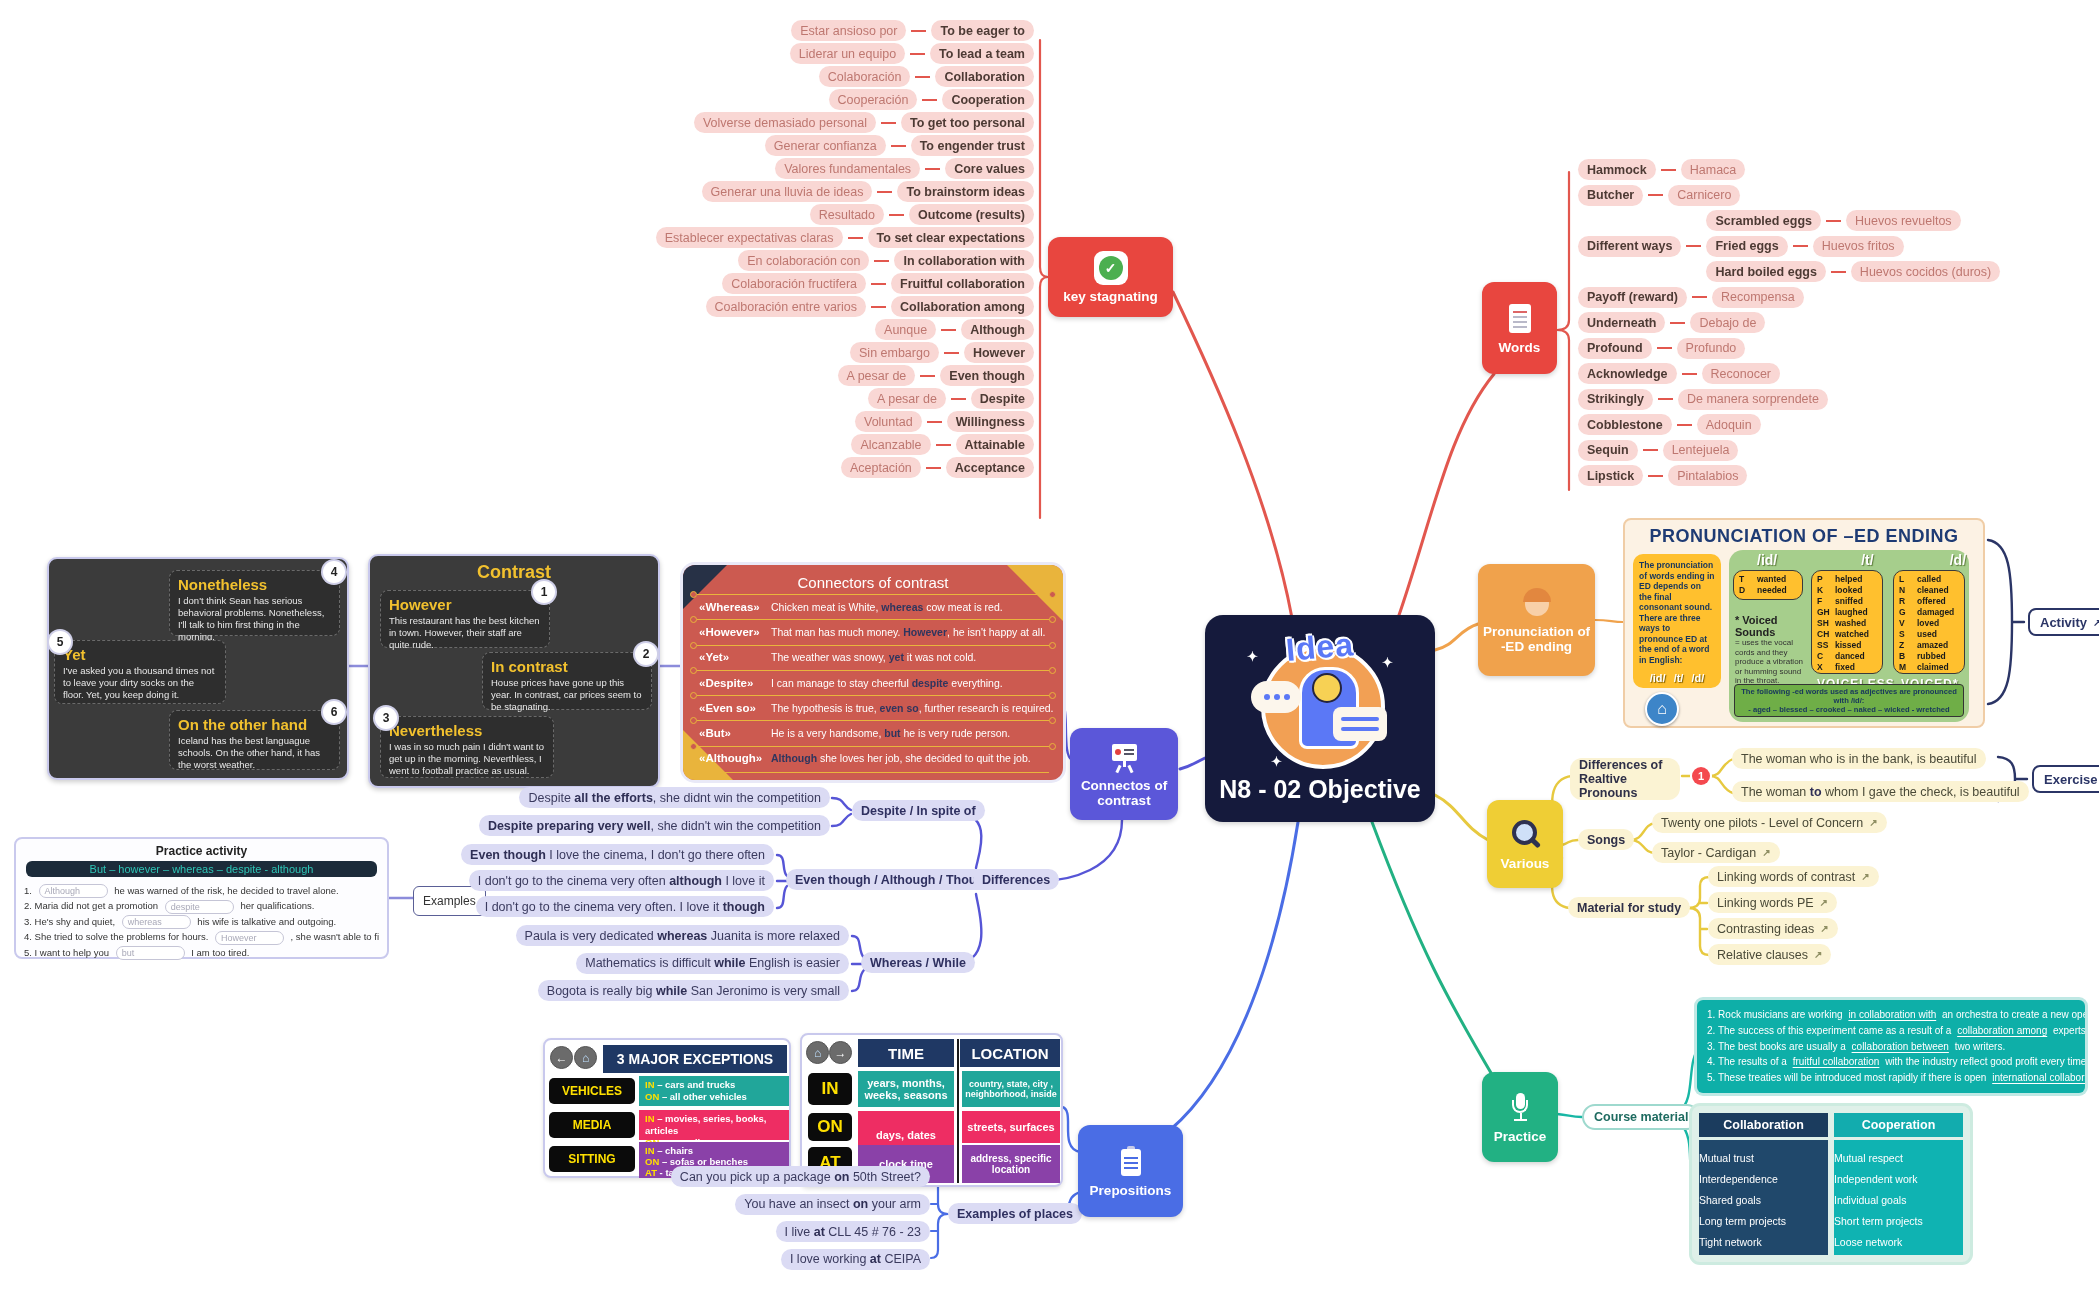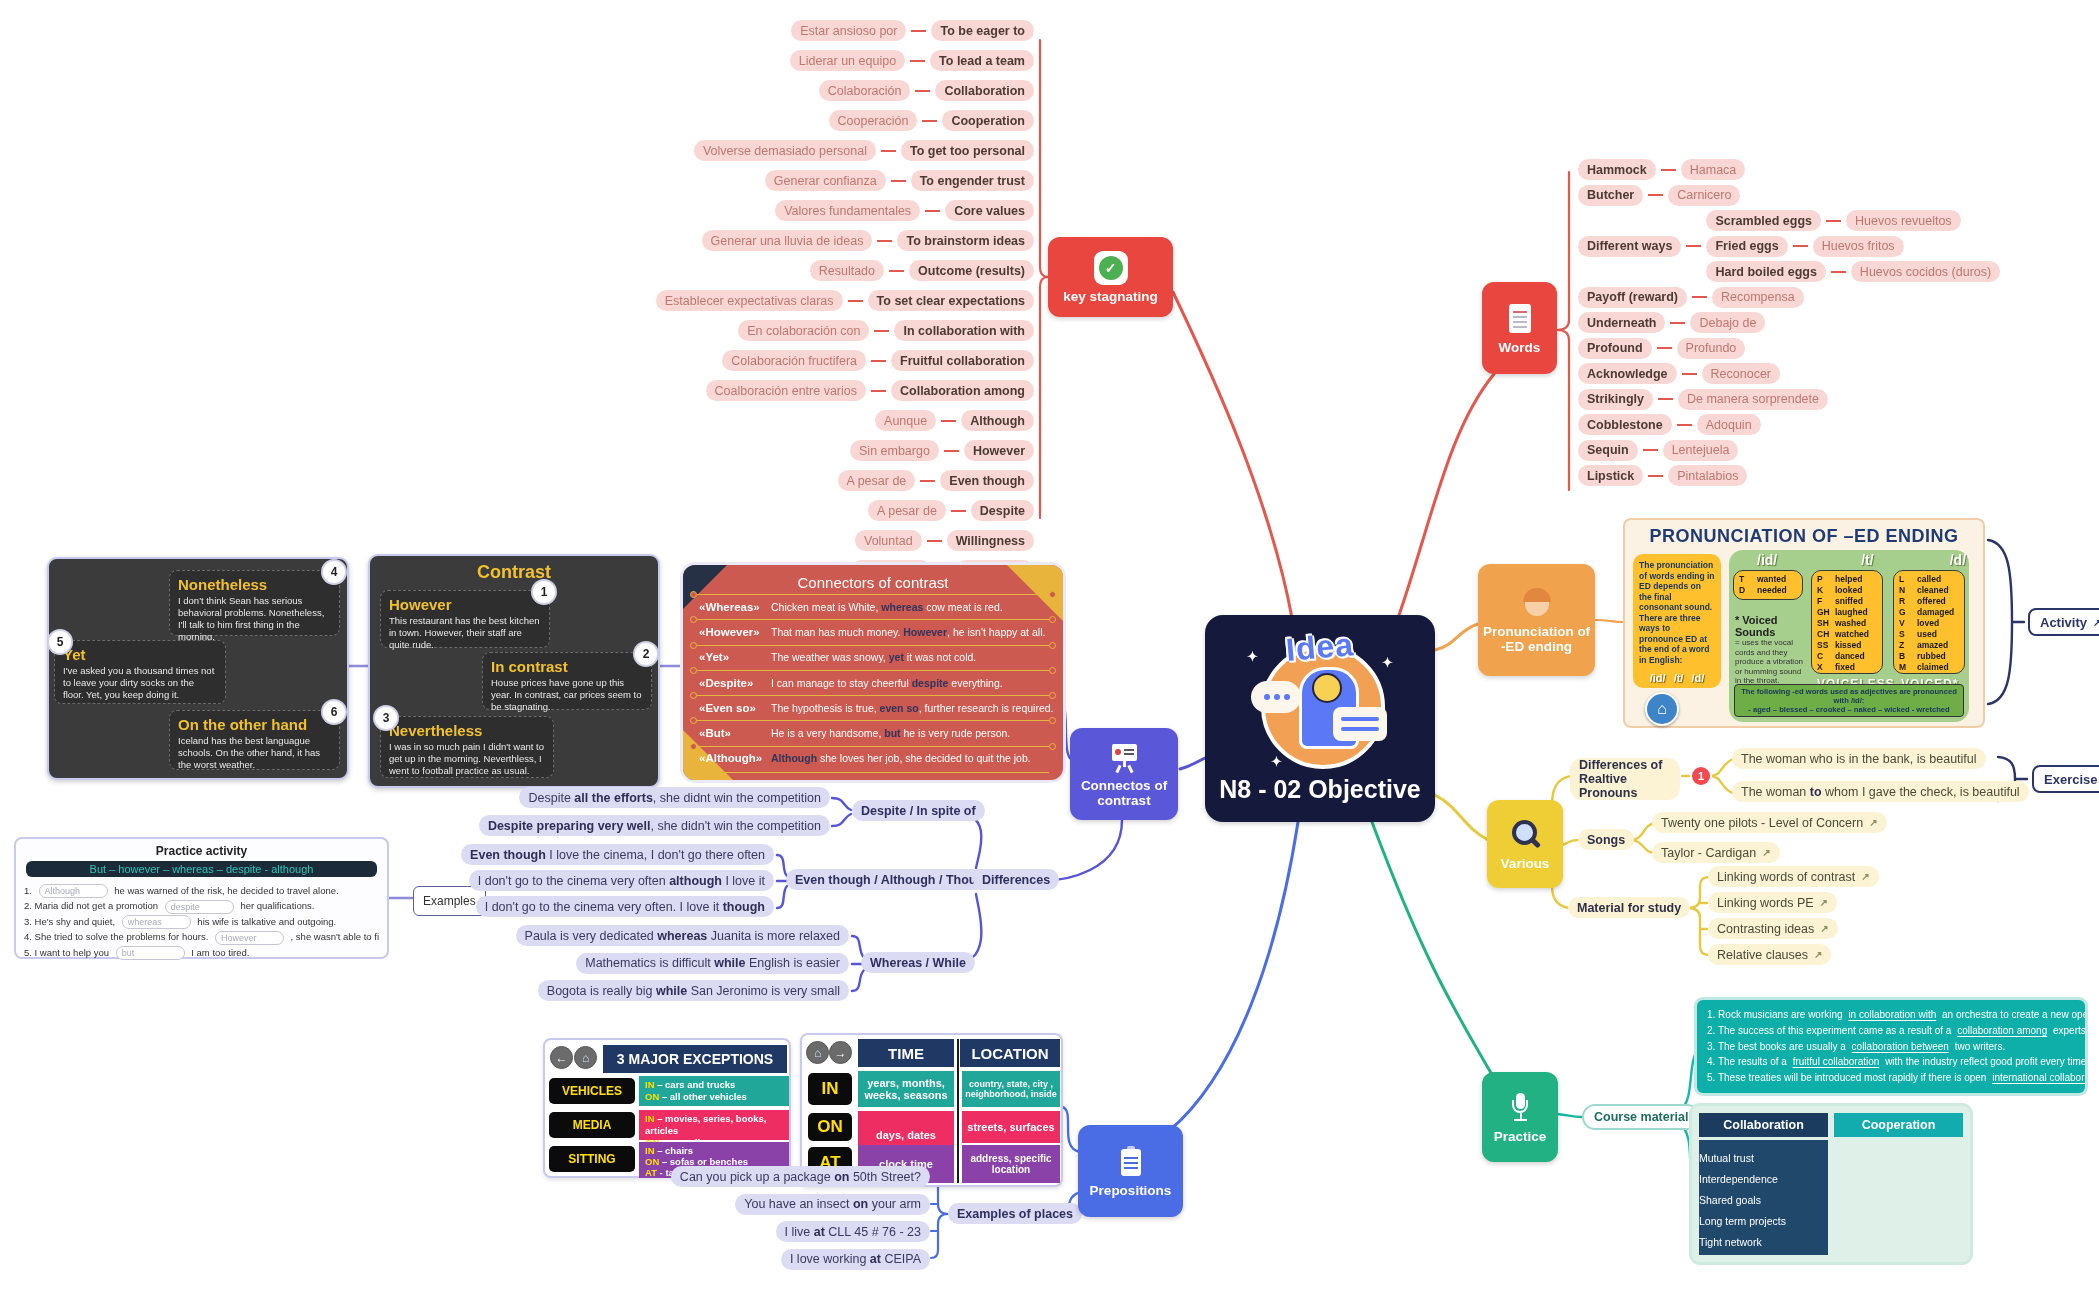--- a/index.html
+++ b/index.html
@@ -280,21 +280,21 @@
 <div class="node indigo" style="left:1070px;top:728px;width:108px;height:92px">
   <div class="nicon board">
         <span class="scr"></span>
         <span class="pole"></span>
         <span class="legl"></span>
         <span class="legr"></span>
       </div>
   <div class="nlabel">Connectos of contrast</div>
 </div>
 
-<div class="abs colR" style="right:1065px;top:20px;row-gap:9px">
+<div class="abs colR" style="right:1065px;top:20px;row-gap:2px">
 
     <div class="vrow">
       <span class="pill vp-es">Estar ansioso por</span>
       <span class="dash"></span>
       <span class="pill vp-en">To be eager to</span>
     </div>
 
     <div class="vrow">
       <span class="pill vp-es">Liderar un equipo</span>
       <span class="dash"></span>
@@ -715,20 +715,28 @@
 <div class="abs collab" style="left:1692px;top:1106px;width:278px;height:156px">
   <div class="cl-head" style="left:7px;top:7px;width:129px;background:#1B3C5E">Collaboration</div>
   <div class="cl-head" style="left:142px;top:7px;width:129px;background:#12ACAE">Cooperation</div>
   <div class="cl-body" style="left:7px;top:34px;width:129px;height:115px;background:#20486B">
 
   <div>Mutual trust</div>
         <div>Interdependence</div>
         <div>Shared goals</div>
         <div>Long term projects</div>
         <div>Tight network</div>
+      </div>
+  <div class="cl-body" style="left:142px;top:34px;width:129px;height:115px;background:#0FB3B2">
+
+  <div>Mutual respect</div>
+        <div>Independent work</div>
+        <div>Individual goals</div>
+        <div>Short term projects</div>
+        <div>Loose network</div>
       </div>
 </div>
 
 <div class="abs ctable" style="left:683px;top:565px;width:380px;height:215px">
   <div class="ctl"></div>
   <div class="ctr"></div>
   <div class="cbl"></div>
   <div class="ctitle">Connectors of contrast</div>
   <div class="crows">
 

